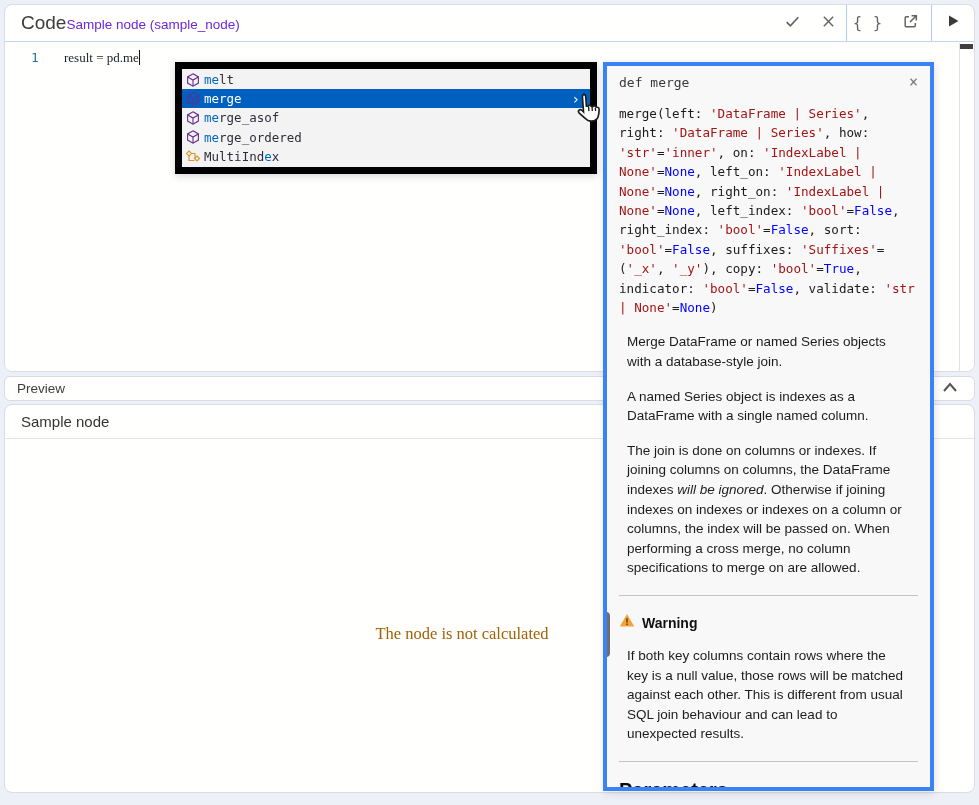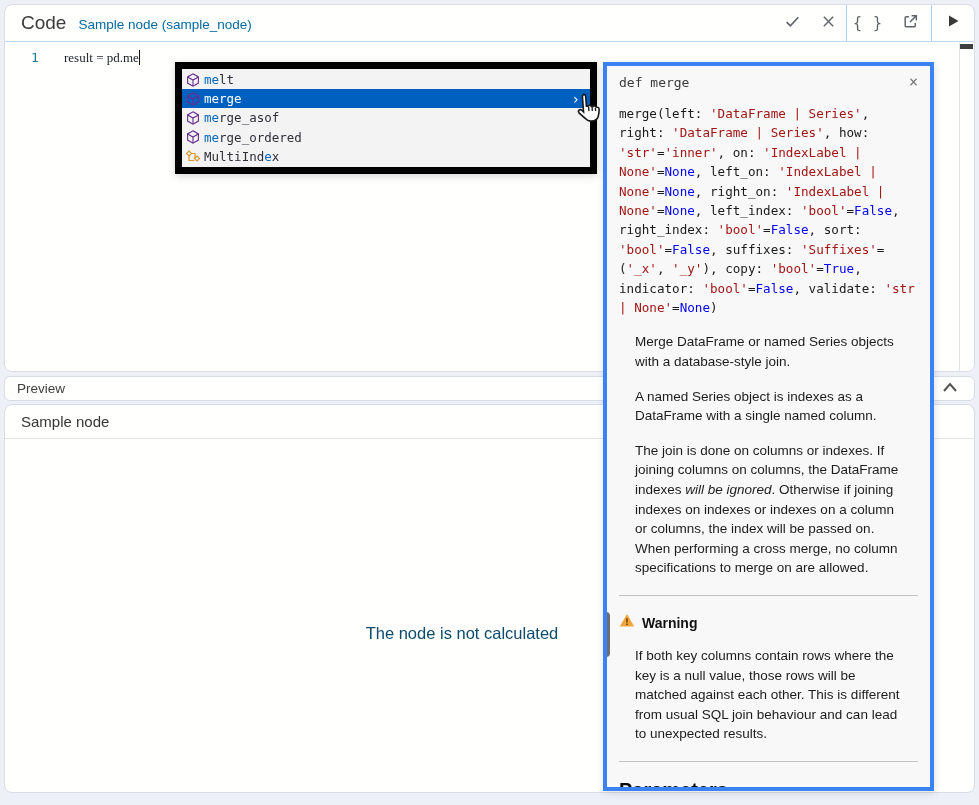--- a/index.html
+++ b/index.html
@@ -19,21 +19,21 @@
     border-radius: 8px;
   }
 
   
   #code-card { left: 4px; top: 4px; width: 971px; height: 368px; overflow: hidden; }
   #code-header {
     height: 37px; display: flex; align-items: center;
     padding-left: 16px; border-bottom: 1px solid #bcd8f3;
   }
   #code-title { font-size: 19px; color: #3c3c3c; }
-  #code-subtitle { font-size: 13.5px; color: #0369a1; margin-left: 12px; padding-top: 3px; }
+  #code-subtitle { font-size: 13.5px; color: #6d28d9; padding-top: 3px; }
   #code-toolbar { margin-left: auto; display: flex; align-items: stretch; height: 100%; }
   .tb-btn { width: 36px; display: flex; align-items: center; justify-content: center; cursor: pointer; }
   .tb-group {
     display: flex; align-items: stretch;
     border-left: 1px solid #aecff2; border-radius: 0 8px 0 0;
   }
   .tb-group .tb-btn { width: 42px; }
   .tb-sep { width: 1px; background: #aecff2; }
   .braces { font-family: "DejaVu Sans Mono", monospace; font-size: 15px; color: #5f6368; letter-spacing: 1px; }
 
@@ -88,21 +88,21 @@
     font-family: "DejaVu Sans Mono", monospace; font-size: 13px; color: #3a3a3a;
   }
   #doc-close { margin-left: auto; color: #7a7a7a; font-size: 15px; line-height: 1; cursor: pointer; }
   #doc-body { padding: 4px 12px 0; }
   #doc-signature {
     font-family: "DejaVu Sans Mono", monospace; font-size: 12.6px; line-height: 19.4px;
     color: #1b1b1b; margin-top: 8px; white-space: pre-wrap; overflow-wrap: break-word;
   }
   #doc-signature .s { color: #a31515; }
   #doc-signature .k { color: #0000ff; }
-  .doc-p { font-size: 13.5px; line-height: 19.6px; color: #1c1c1c; margin: 15px 16px; }
+  .doc-p { font-size: 13.5px; line-height: 19.6px; color: #1c1c1c; margin: 15px 8px; }
   .doc-p .i { font-style: italic; }
   .doc-hr { border: none; border-top: 1px solid #c4c4c4; margin: 17px 0 0; }
   #warning-heading {
     display: flex; align-items: flex-end; gap: 7px;
     font-size: 14px; font-weight: bold; color: #111; margin-top: 17px;
   }
   #params-heading { font-size: 20px; font-weight: bold; color: #0a0a0a; margin: 17px 0 2px; }
   #params-list { list-style: disc; padding-left: 20px; }
   #params-list li { font-size: 13.5px; line-height: 19.6px; color: #1c1c1c; margin: 15px 0; }
   .chip {
@@ -123,21 +123,21 @@
   #sample-card { left: 4px; top: 404px; width: 971px; height: 389px; overflow: hidden; }
   #sample-header {
     height: 34px; display: flex; align-items: center; padding-left: 16px;
     font-size: 15px; color: #353535; border-bottom: 1px solid #e4e4e4;
   }
   #sample-body {
     position: absolute; left: 0; top: 35px; right: 0; bottom: 0;
     display: flex; align-items: center; justify-content: center;
     padding-right: 55px; padding-top: 35px;
   }
-  #sample-message { font-size: 16.5px; color: #0c4a6e; }
+  #sample-message { font-size: 16.5px; color: #a16207; font-family: Liberation Serif, serif; }
 </style>
 </head>
 <body>
 
 <div id="stage">
 
   <div class="card" id="code-card">
     <div id="code-header">
       <span id="code-title">Code</span>
       <span id="code-subtitle">Sample node (sample_node)</span>

